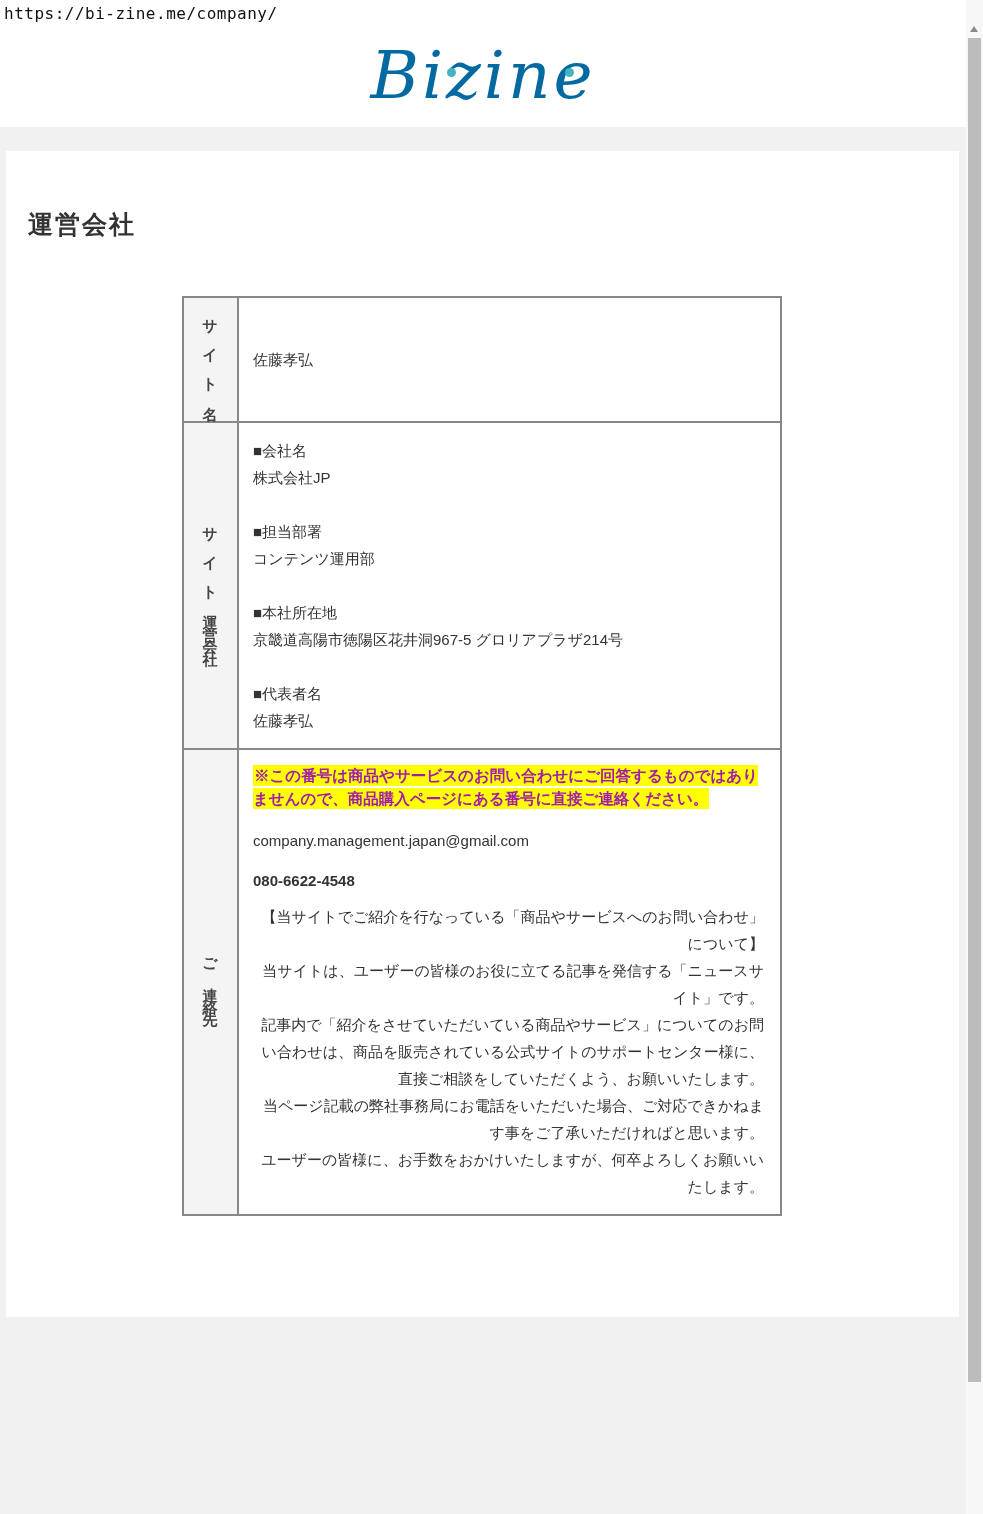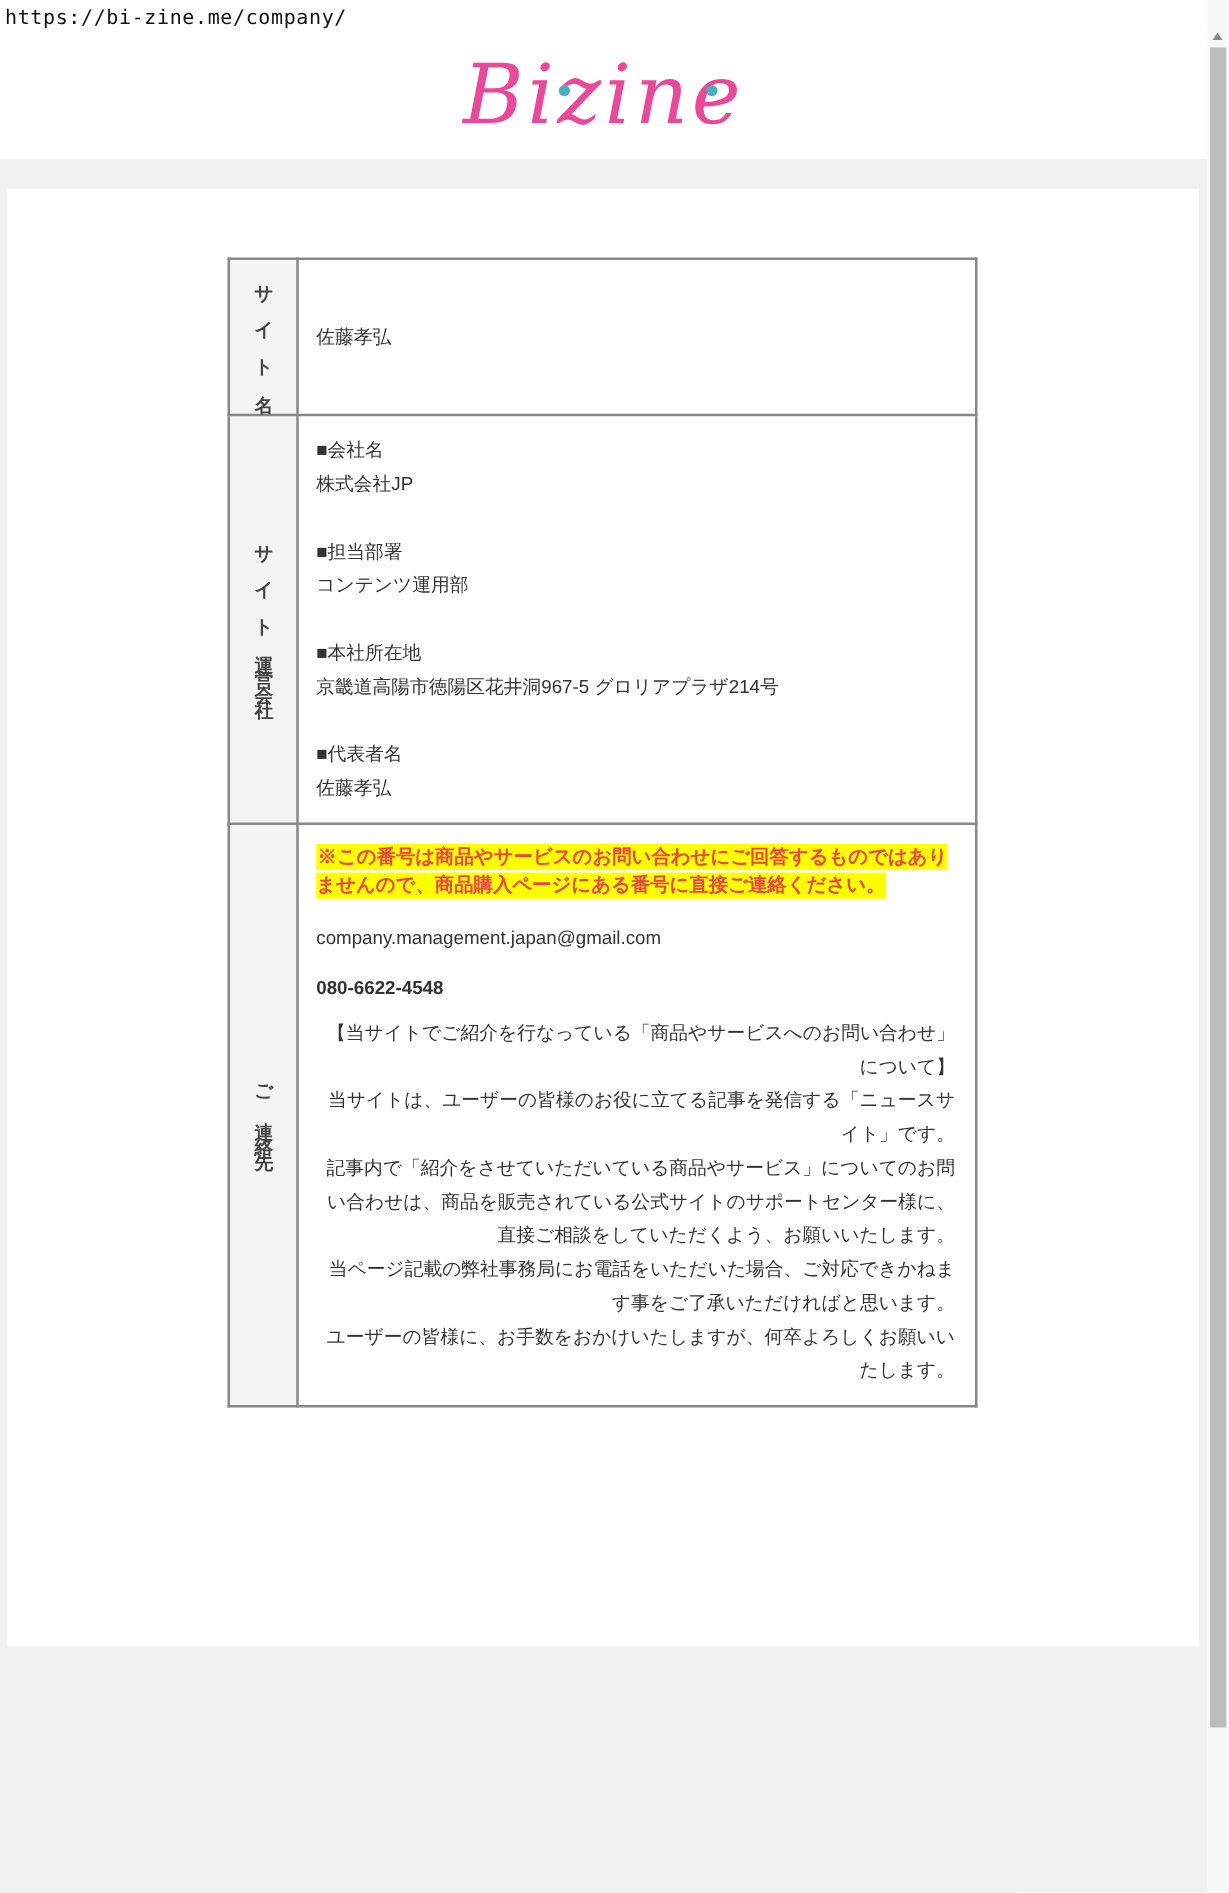--- a/index.html
+++ b/index.html
@@ -25,21 +25,21 @@
   .logo-wrap {
     position: absolute; top: 28px; left: 0;
     width: 966px; height: 95px;
     text-align: center;
   }
   .logo-text {
     font-family: "DejaVu Serif", serif;
     font-style: italic;
     font-size: 66px;
     line-height: 95px;
-    color: #ec4899;
+    color: #0369a1;
     letter-spacing: 3px;
   }
   .logo-dot {
     position: absolute;
     width: 9px; height: 9px; border-radius: 50%;
     background: #45b3c2;
   }
   .logo-dot.d1 { left: 447px; top: 40px; }
   .logo-dot.d2 { left: 565px; top: 40px; }
 
@@ -102,21 +102,21 @@
   .row-contact td   { height: 466px; }
 
   .pre { white-space: pre-line; }
 
   .notice {
     margin: 0 0 17px 0;
     line-height: 23px;
   }
   .notice .hl {
     background: #ffff00;
-    color: #ef4444;
+    color: #a21caf;
     font-weight: bold;
     font-size: 15.5px;
     padding: 2px 1px;
   }
   .contact-line { margin: 0 0 13px 0; }
   .contact-line.last { margin-bottom: 9px; font-weight: bold; }
   .contact-desc { margin: 0; text-align: right; }
 
   
   .scrollbar {
@@ -149,20 +149,21 @@
 
 <div class="logo-wrap">
   <div class="logo-text">Bizine</div>
   <span class="logo-dot d1"></span>
   <span class="logo-dot d2"></span>
 </div>
 
 <div class="bg-band"></div>
 
 <div class="card">
+  <h1 class="page-title">運営会社</h1>
 
   <table class="company-table">
     <tbody>
         <tr class="row-site-name">
       <td class="head-cell">
         <span class="v-head">サイト名</span>
       </td>
       <td class="body-cell">佐藤孝弘</td>
     </tr>
 

